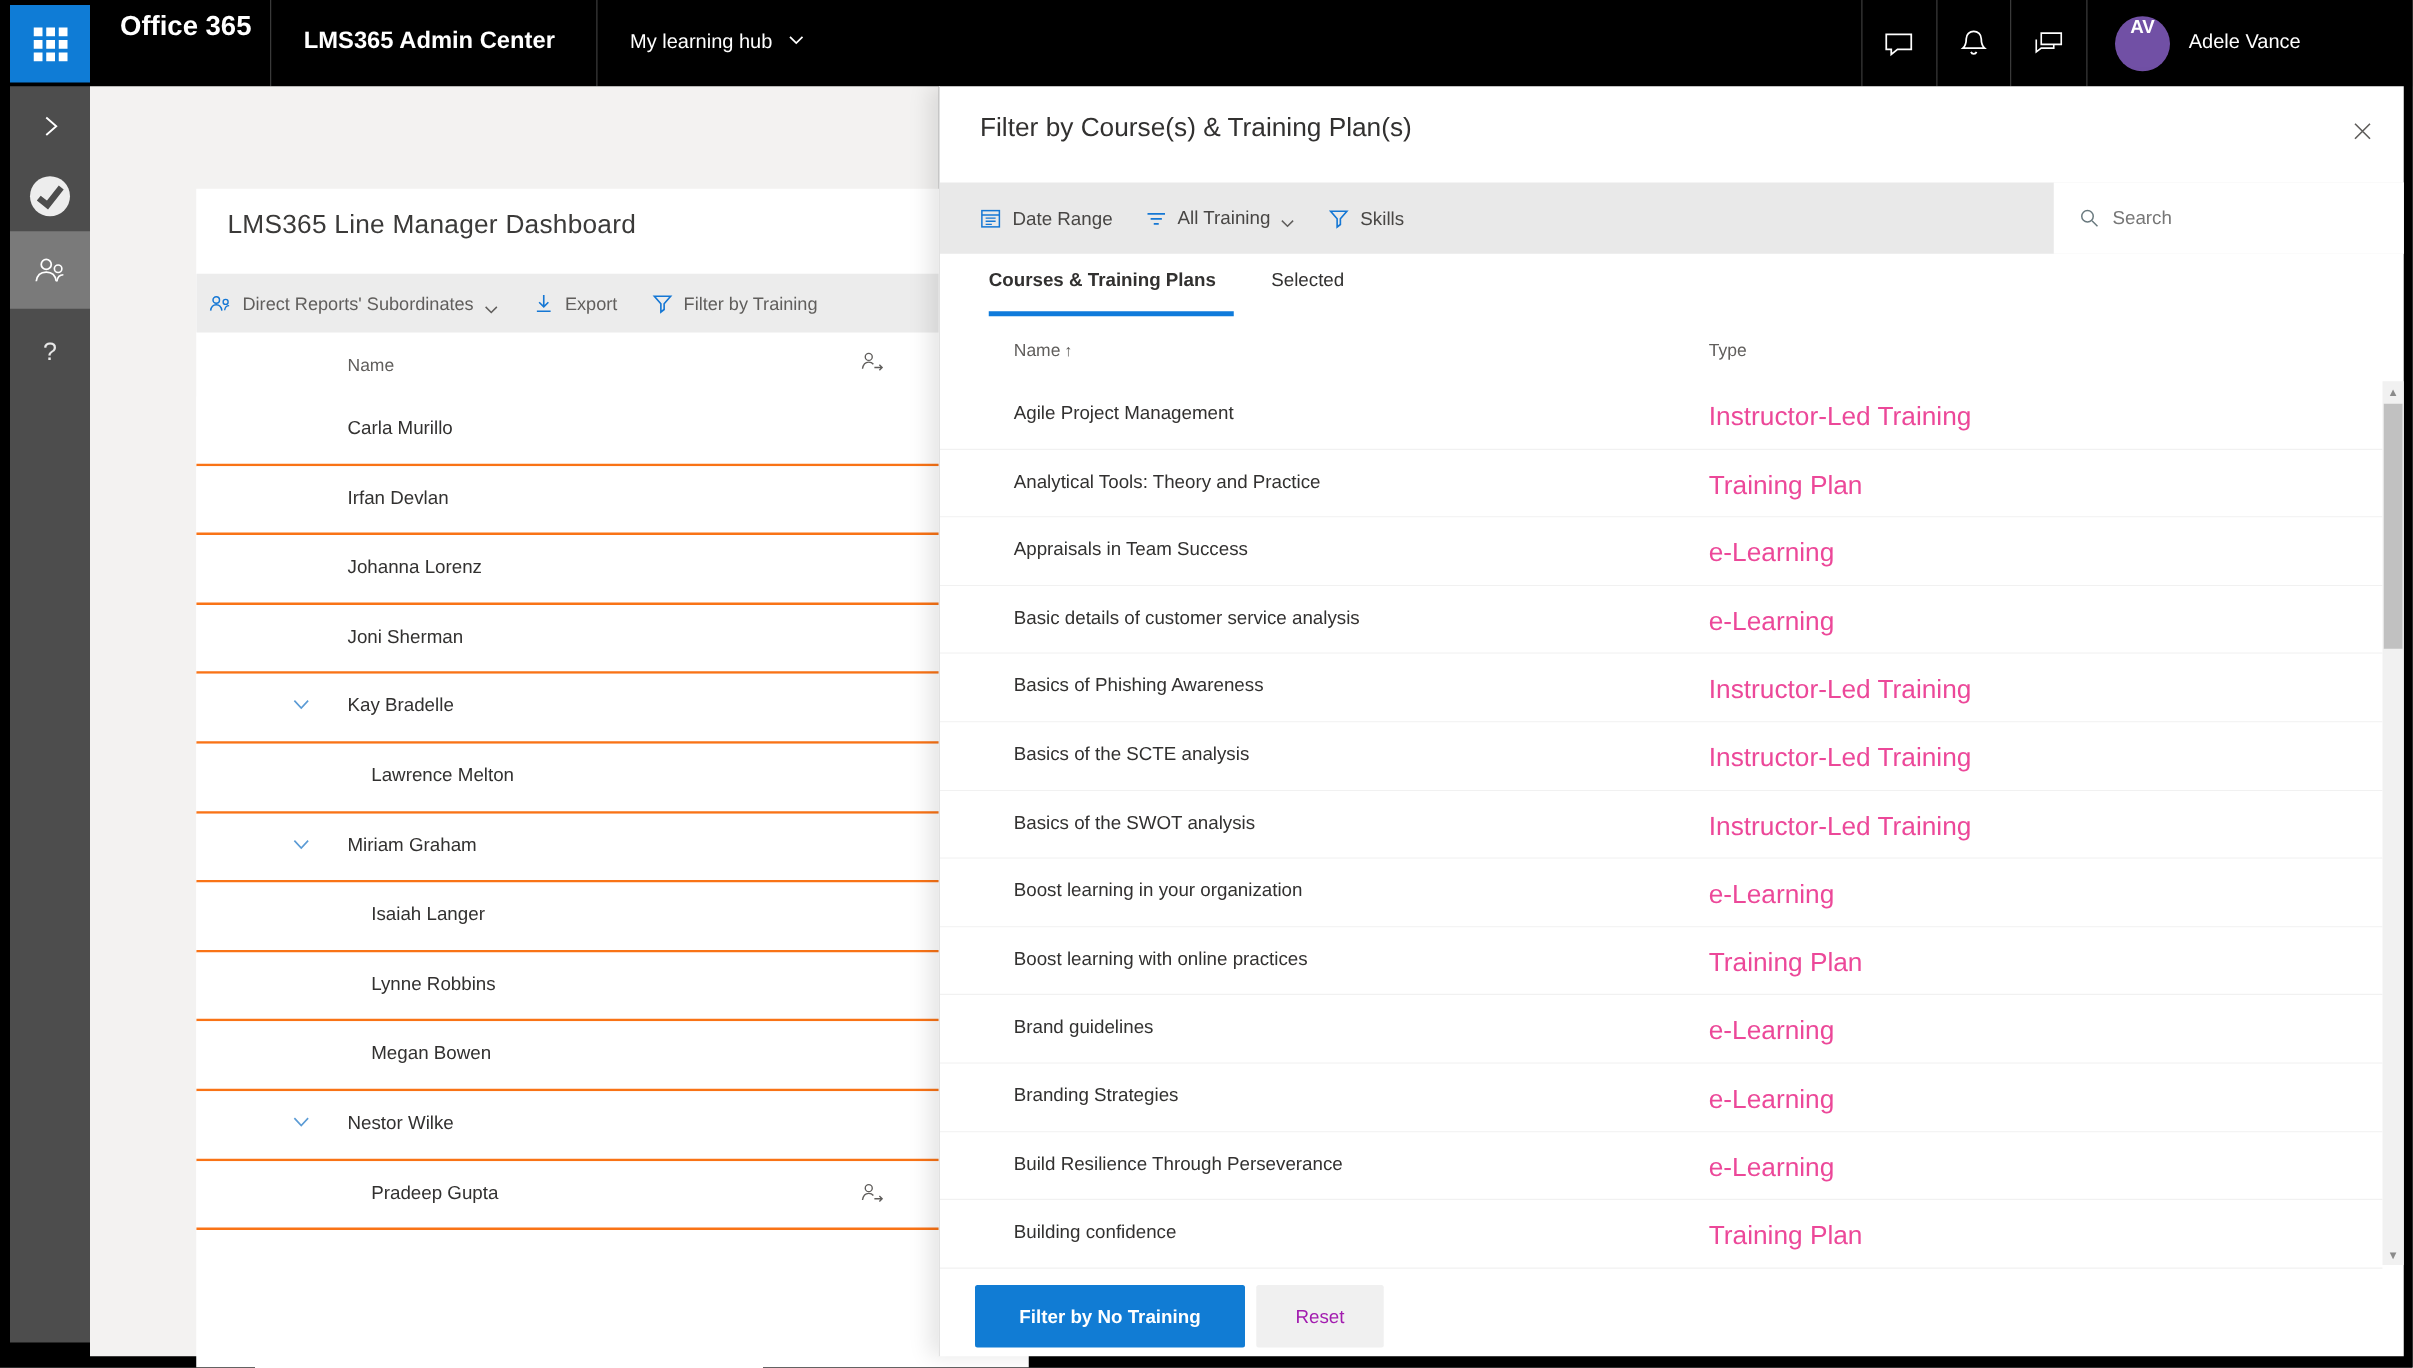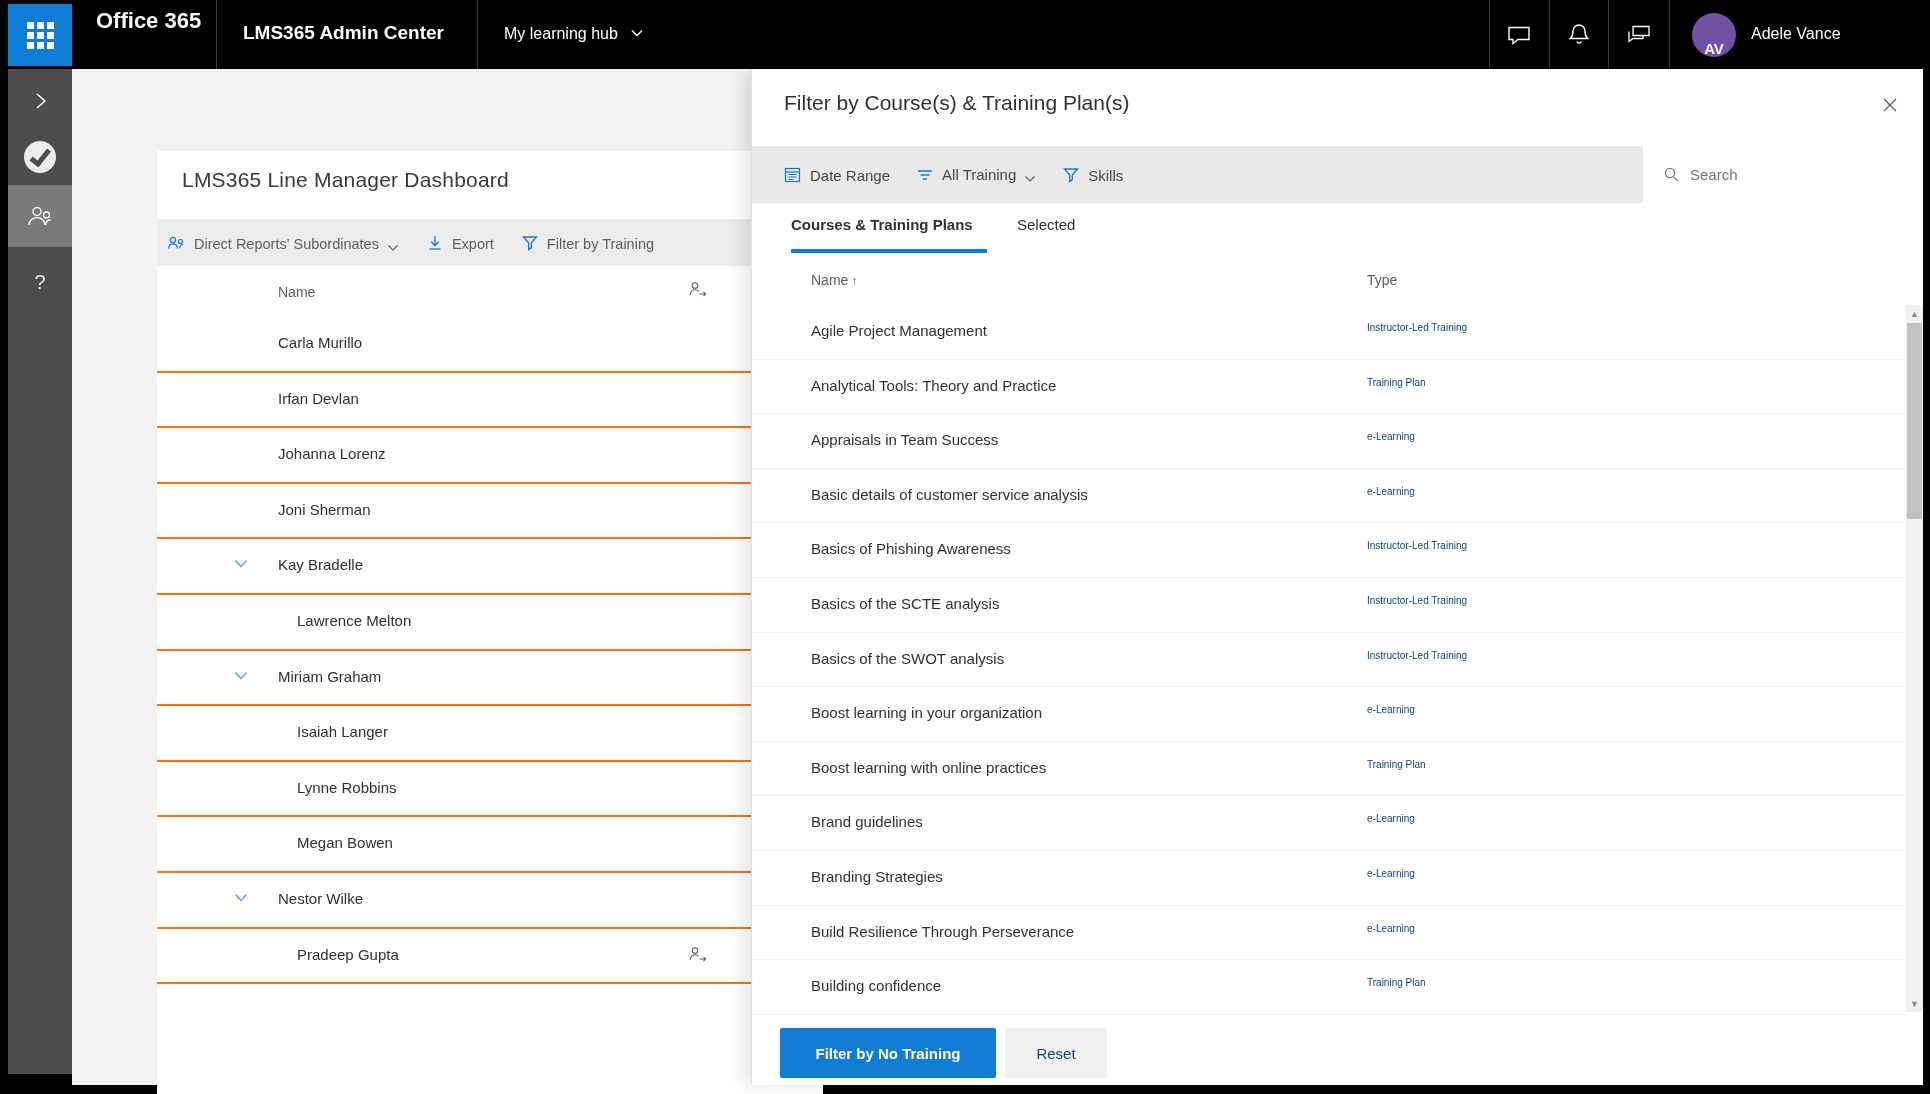--- a/index.html
+++ b/index.html
@@ -13,21 +13,21 @@
   #waffle .grid{position:absolute;left:19px;top:18px;width:27px;height:27px;
     display:grid;grid-template-columns:repeat(3,7px);grid-template-rows:repeat(3,7px);gap:3px;}
   #waffle .grid span{background:#fff;display:block;}
   .tb-label{color:#fff;white-space:nowrap;}
   .tb-div{top:0;width:1px;height:69px;background:#3a3a3a;}
   #brand{left:96px;top:8px;font-size:22px;font-weight:700;}
   #product{left:243px;top:22px;font-size:19px;font-weight:700;}
   #hub{left:504px;top:25px;font-size:16px;font-weight:400;cursor:pointer;}
   .tb-icon-btn{top:0;width:60px;height:69px;display:flex;align-items:center;justify-content:center;cursor:pointer;}
   #avatar{left:1692px;top:13px;width:44px;height:44px;border-radius:50%;background:#7150a5;
-          display:flex;align-items:flex-end;justify-content:center;color:#fff;font-size:15px;font-weight:700;cursor:pointer;}
+          display:flex;align-items:flex-start;justify-content:center;color:#fff;font-size:15px;font-weight:700;cursor:pointer;}
   #username{left:1751px;top:25px;font-size:16px;}
 
   
   #sidebar{left:8px;top:69px;width:64px;height:1005px;background:#4d4d4d;}
   .rail-item{left:0;width:64px;height:56px;display:flex;align-items:center;justify-content:center;cursor:pointer;}
   .rail-item.selected{background:#7a7a7a;}
   #rail-help{color:#e8e8e8;font-size:20px;font-weight:400;}
 
   
   #app-bg{left:72px;top:69px;width:679px;height:1016px;background:#f3f2f1;}
@@ -60,34 +60,34 @@
   .tab{top:147px;font-size:15px;color:#323130;cursor:pointer;white-space:nowrap;}
   #tab-active{left:39px;font-weight:700;}
   #tab-selected{left:265px;font-weight:400;}
   #tab-underline{left:39px;top:180px;width:196px;height:4px;background:#0f7bdb;}
   #pt-name-h{left:59px;top:203px;color:#605e5c;font-size:14px;}
   #pt-sort{color:#605e5c;font-size:13px;margin-left:3px;}
   #pt-type-h{left:615px;top:203px;color:#605e5c;font-size:14px;}
   #pt-rows{left:0;top:236px;width:1154px;}
   .pt-row{position:relative;width:1154px;height:53.6px;border-bottom:1px solid #f1f1f1;cursor:pointer;background:#fff;}
   .pt-row .nm{position:absolute;left:59px;top:17px;font-size:15px;color:#323130;white-space:nowrap;}
-  .pt-row .tp{position:absolute;left:615px;top:17px;font-size:10px;color:#0c4a6e;white-space:nowrap;}
+  .pt-row .tp{position:absolute;left:615px;top:17px;font-size:21px;color:#ec4899;white-space:nowrap;}
 
   
   #pscroll{left:1154px;top:236px;width:17px;height:707px;background:#f1f1f1;}
   #pscroll .arr{position:absolute;left:0;width:17px;height:17px;display:flex;align-items:center;justify-content:center;
                 color:#8a8a8a;font-size:9px;cursor:pointer;}
   #pscroll .arr.up{top:0;} #pscroll .arr.down{bottom:0;}
   #pthumb{position:absolute;left:1px;top:18px;width:15px;height:196px;background:#c1c1c1;cursor:grab;}
 
   
   #btn-primary{left:28px;top:959px;width:216px;height:50px;background:#117cd4;border:none;border-radius:2px;
                color:#fff;font-size:15px;font-weight:700;font-family:"Liberation Sans",sans-serif;cursor:pointer;}
   #btn-reset{left:253px;top:959px;width:102px;height:50px;background:#f0f0f0;border:none;border-radius:2px;
-             color:#0c4a6e;font-size:15px;font-family:"Liberation Sans",sans-serif;cursor:default;}
+             color:#a21caf;font-size:15px;font-family:"Liberation Sans",sans-serif;cursor:default;}
   svg{display:block;}
 </style>
 </head>
 <body>
 
 <div id="screen">
 
   <div id="topbar" class="abs">
     <div id="waffle" class="abs">
       <div class="grid">

